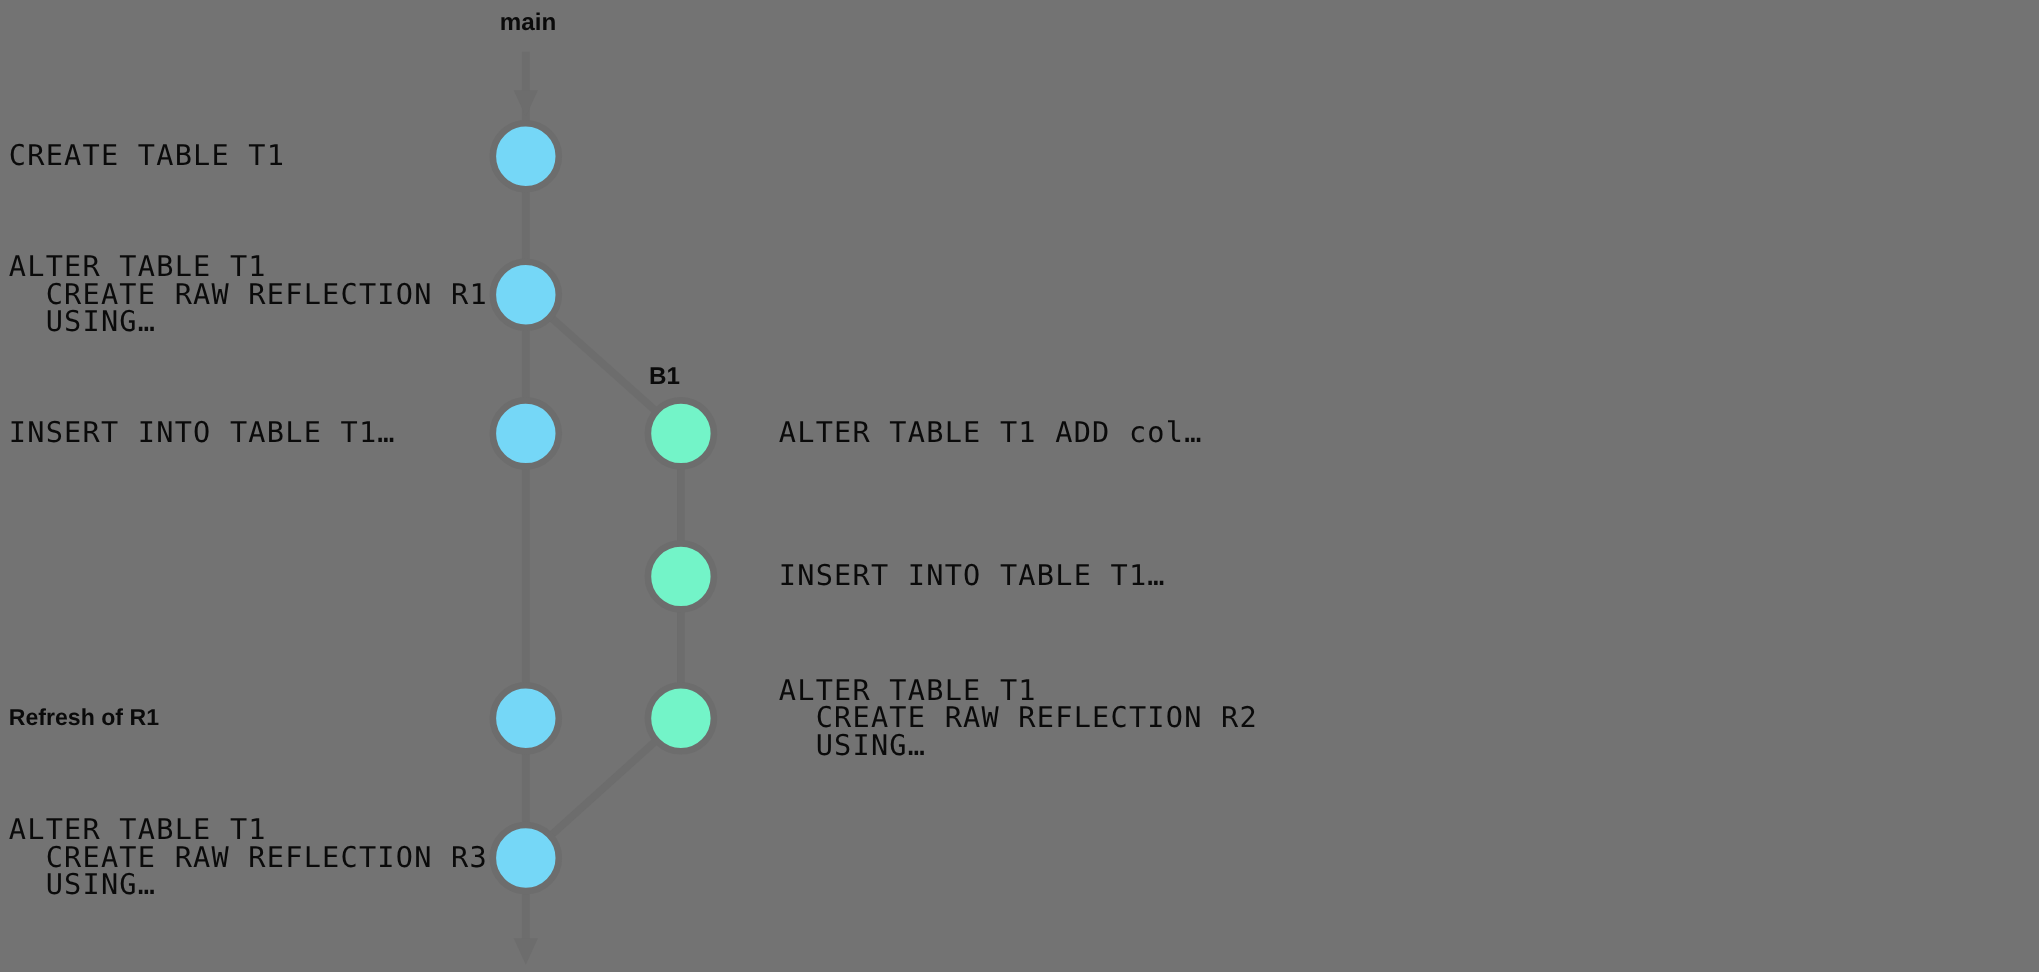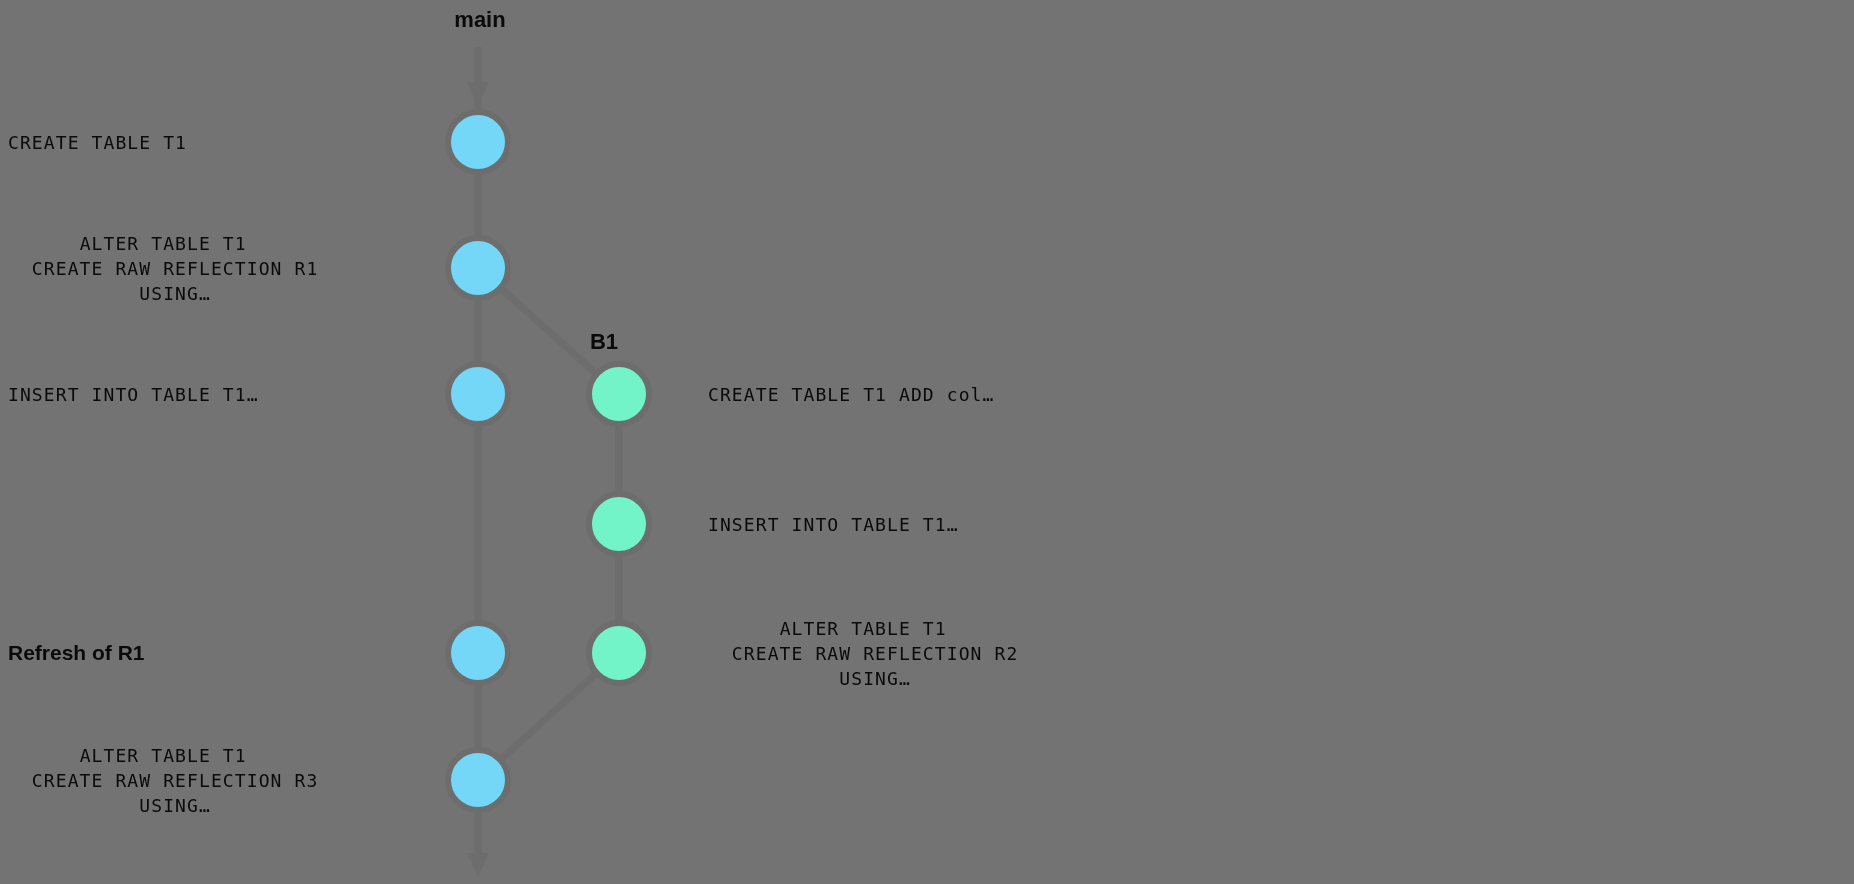--- a/index.html
+++ b/index.html
@@ -17,26 +17,25 @@
     color: #0a0a0a;
   }
   svg.graph {
     position: absolute;
     left: 0;
     top: 0;
   }
   .sql {
     position: absolute;
     font-family: "DejaVu Sans Mono", monospace;
-    font-size: 18px;
+    font-size: 26px;
     line-height: 25px;
     letter-spacing: 1.1px;
     white-space: pre;
     color: #0a0a0a;
-    text-align: center;
   }
   .plain {
     position: absolute;
     font-family: "Liberation Sans", sans-serif;
     font-size: 21px;
     line-height: 26px;
     font-weight: 600;
     white-space: pre;
     color: #0a0a0a;
   }
@@ -96,21 +95,21 @@
   USING…</div>
 
   <div class="sql" style="left:8px; top:382px;">INSERT INTO TABLE T1…</div>
 
   <div class="plain" style="left:8px; top:640px;">Refresh of R1</div>
 
   <div class="sql" style="left:8px; top:743px;">ALTER TABLE T1
   CREATE RAW REFLECTION R3
   USING…</div>
 
-  <div class="sql" style="left:708px; top:382px;">CREATE TABLE T1 ADD col…</div>
+  <div class="sql" style="left:708px; top:382px;">ALTER TABLE T1 ADD col…</div>
 
   <div class="sql" style="left:708px; top:512px;">INSERT INTO TABLE T1…</div>
 
   <div class="sql" style="left:708px; top:616px;">ALTER TABLE T1
   CREATE RAW REFLECTION R2
   USING…</div>
 
 </div>
 
 </body></html>

